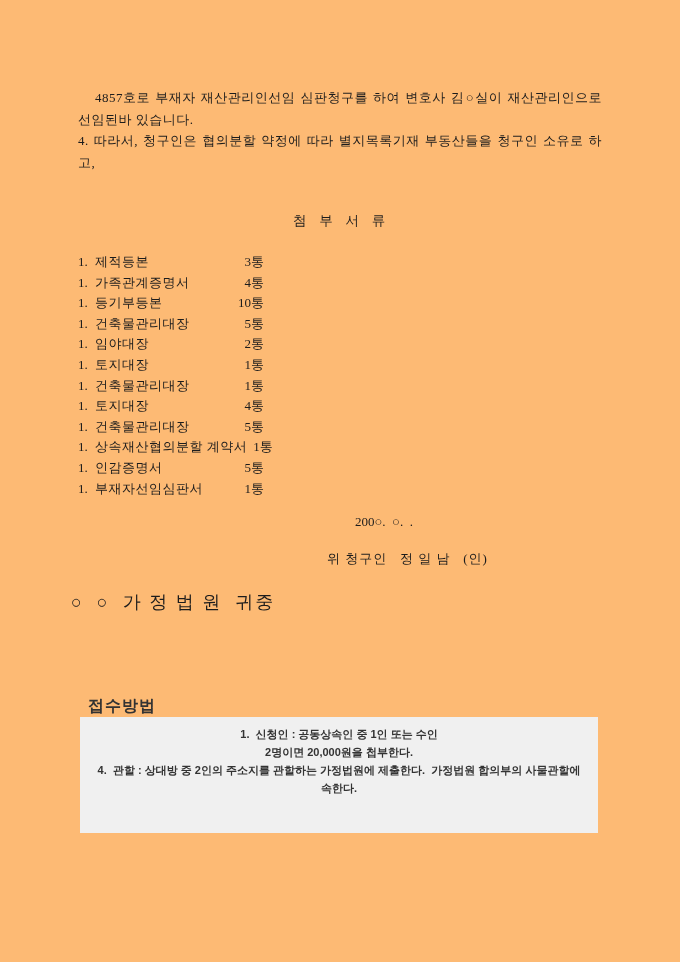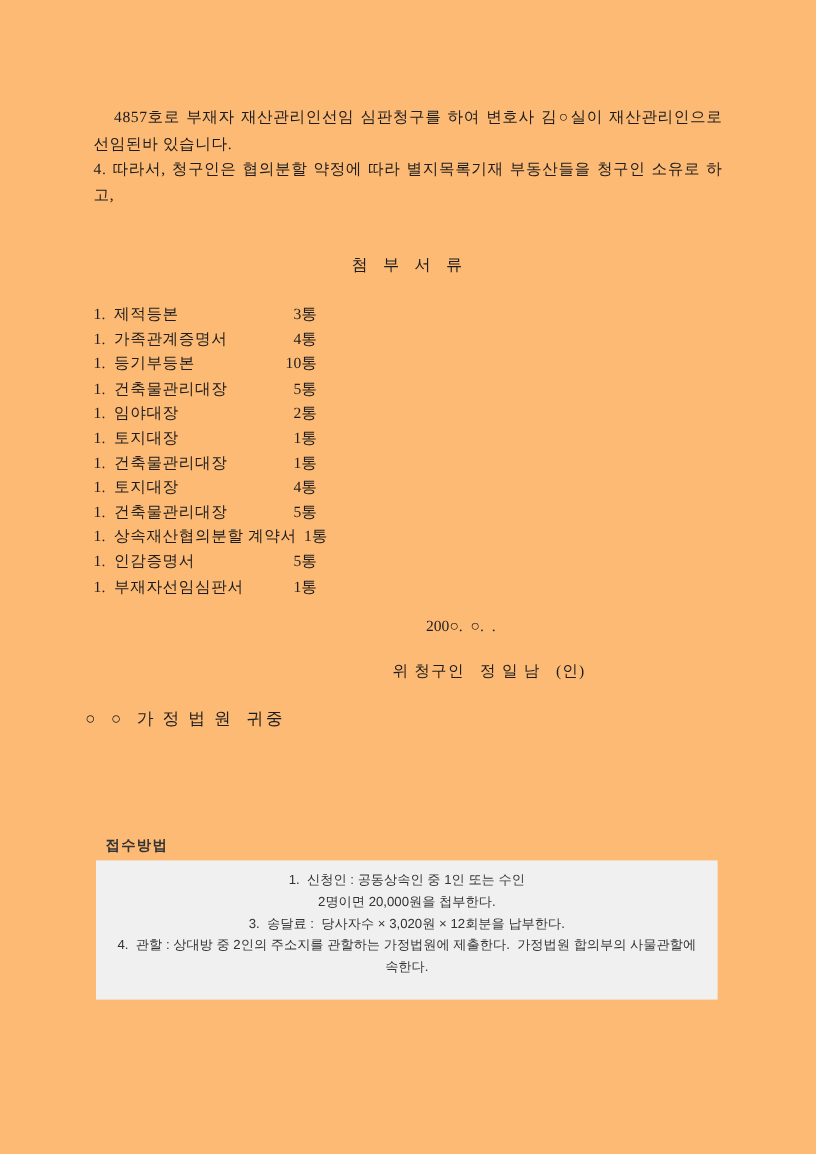--- a/index.html
+++ b/index.html
@@ -66,46 +66,47 @@
     top: 550px;
     left: 327px;
     font-size: 13px;
     letter-spacing: 1px;
     white-space: pre;
   }
   .court-line {
     position: absolute;
     top: 590px;
     left: 71px;
-    font-size: 14px;
+    font-size: 18px;
     letter-spacing: 2px;
     white-space: pre;
   }
   
   .reception-label {
     position: absolute;
     top: 696px;
     left: 88px;
     font-family: "Liberation Sans", "DejaVu Sans", sans-serif;
-    font-size: 12px;
+    font-size: 16px;
     font-weight: bold;
     color: #333333;
     letter-spacing: 1px;
   }
   .reception-box {
     position: absolute;
     top: 717px;
     left: 80px;
     width: 518px;
     height: 116px;
     background: #f0f0f0;
     font-family: "Liberation Sans", "DejaVu Sans", sans-serif;
     font-size: 11px;
     color: #333333;
     padding-top: 8px;
+    font-weight: bold;
   }
   .reception-box .box-line {
     text-align: center;
     line-height: 18px;
     white-space: pre;
   }
 </style>
 </head>
 <body>
 
@@ -186,18 +187,17 @@
 
   <div class="signer-line">위 청구인   정 일 남   (인)</div>
 
   <div class="court-line">○  ○  가 정 법 원  귀중</div>
 
   <div class="reception-label">접수방법</div>
 
   <div class="reception-box">
     <div class="box-line">1.  신청인 : 공동상속인 중 1인 또는 수인</div>
     <div class="box-line">2명이면 20,000원을 첩부한다.</div>
-    <div class="box-line">3.  송달료 :  당사자수 × 3,020원 × 12회분을 납부한다.</div>
     <div class="box-line">4.  관할 : 상대방 중 2인의 주소지를 관할하는 가정법원에 제출한다.  가정법원 합의부의 사물관할에</div>
     <div class="box-line">속한다.</div>
   </div>
 
 </div>
 
 </body></html>

